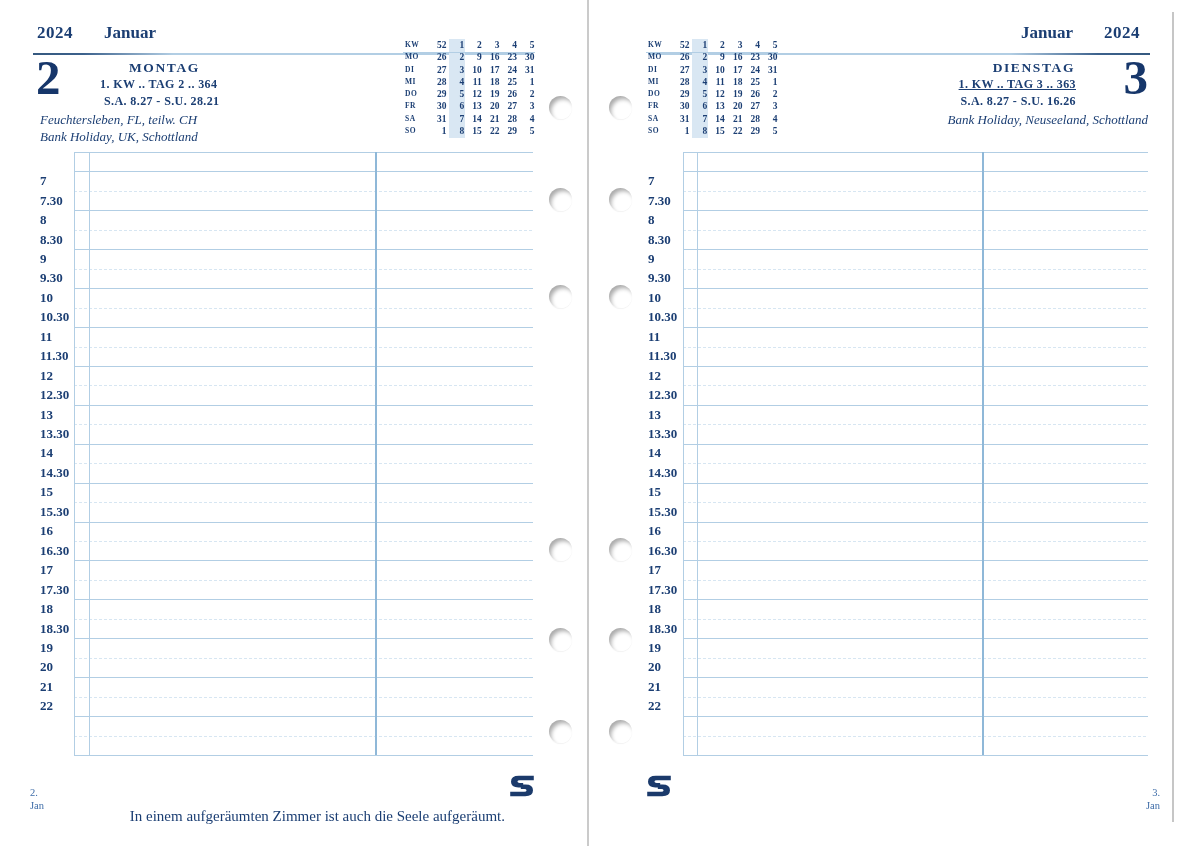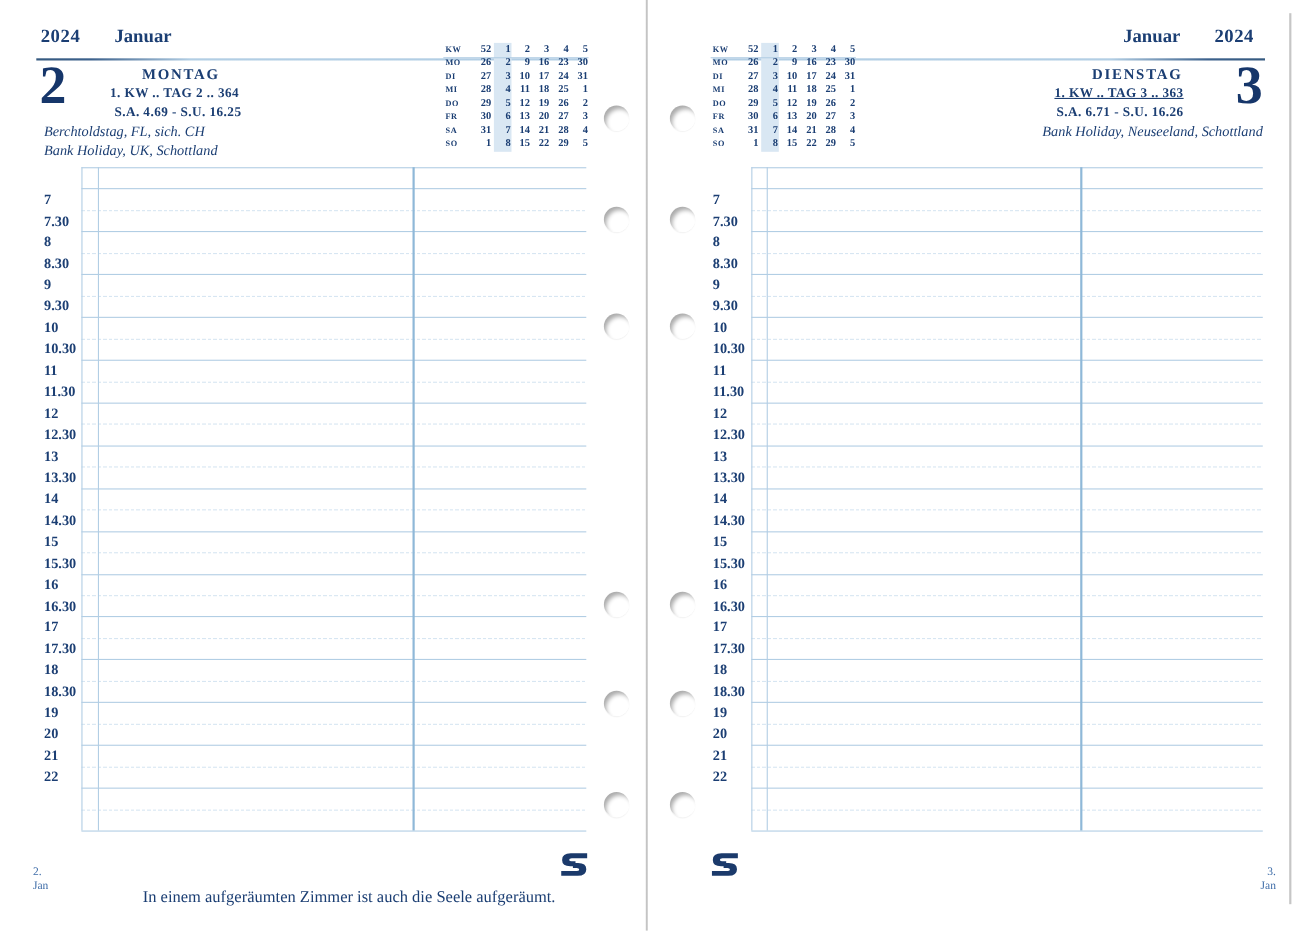--- a/index.html
+++ b/index.html
@@ -52,22 +52,22 @@
 <body>
 
 <section class="abs" style="inset:0;">
   <div class="abs year" style="left:37px;top:23px;">2024</div>
   <div class="abs month" style="left:104px;top:23px;">Januar</div>
   <div class="abs header-rule rule-left" style="left:33px;top:53px;width:500px;"></div>
 
   <div class="abs big-day" style="left:36px;top:53px;">2</div>
   <div class="abs day-name" style="left:104px;top:60px;">MONTAG</div>
   <div class="abs info-line" style="left:100px;top:77px;">1. KW .. TAG 2 .. 364</div>
-  <div class="abs info-line" style="left:104px;top:94px;">S.A. 4.69 - S.U. 16.25</div>
-  <div class="abs holiday" style="left:40px;top:112px;">Berchtoldstag, FL, sich. CH</div>
+  <div class="abs info-line" style="left:104px;top:94px;">S.A. 8.27 - S.U. 28.21</div>
+  <div class="abs holiday" style="left:40px;top:112px;">Feuchtersleben, FL, teilw. CH</div>
   <div class="abs holiday" style="left:40px;top:129px;">Bank Holiday, UK, Schottland</div>
 
   <div class="abs mini-cal" style="left:403px;top:39px;">
       <div class="mc-hl abs" style="left: 45.6px; top: 0px;"></div>
       <div class="mc-row">
         <span class="mc-cell mc-label">KW</span>
         <span class="mc-cell">52</span>
         <span class="mc-cell">1</span>
         <span class="mc-cell">2</span>
         <span class="mc-cell">3</span>
@@ -239,21 +239,21 @@
 <div class="abs edge-line" style="left:1172px;top:12px;height:810px;"></div>
 
 <section class="abs" style="inset:0;">
   <div class="abs month" style="right:108px;top:23px;">Januar</div>
   <div class="abs year" style="right:41px;top:23px;">2024</div>
   <div class="abs header-rule rule-right" style="left:648px;top:53px;width:502px;"></div>
 
   <div class="abs big-day" style="right:33px;top:53px;">3</div>
   <div class="abs day-name" style="right:106px;top:60px;">DIENSTAG</div>
   <div class="abs info-line" style="right:105px;top:77px;text-decoration:underline;">1. KW .. TAG 3 .. 363</div>
-  <div class="abs info-line" style="right:105px;top:94px;">S.A. 6.71 - S.U. 16.26</div>
+  <div class="abs info-line" style="right:105px;top:94px;">S.A. 8.27 - S.U. 16.26</div>
   <div class="abs holiday" style="right:33px;top:112px;">Bank Holiday, Neuseeland, Schottland</div>
 
   <div class="abs mini-cal" style="left:646px;top:39px;">
       <div class="mc-hl abs" style="left: 45.6px; top: 0px;"></div>
       <div class="mc-row">
         <span class="mc-cell mc-label">KW</span>
         <span class="mc-cell">52</span>
         <span class="mc-cell">1</span>
         <span class="mc-cell">2</span>
         <span class="mc-cell">3</span>

